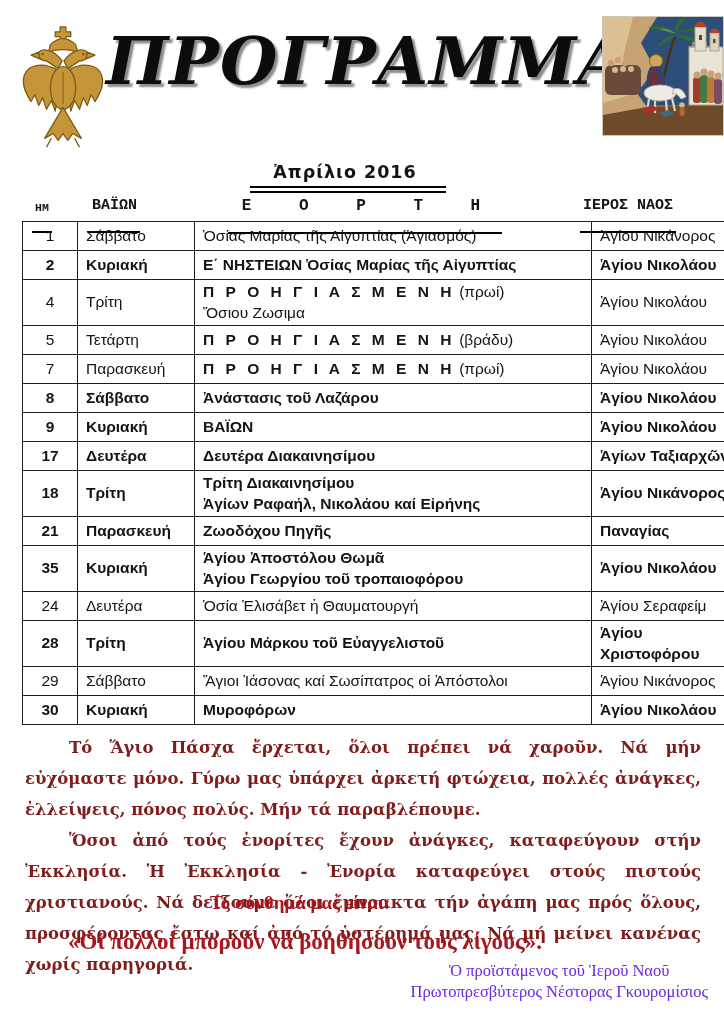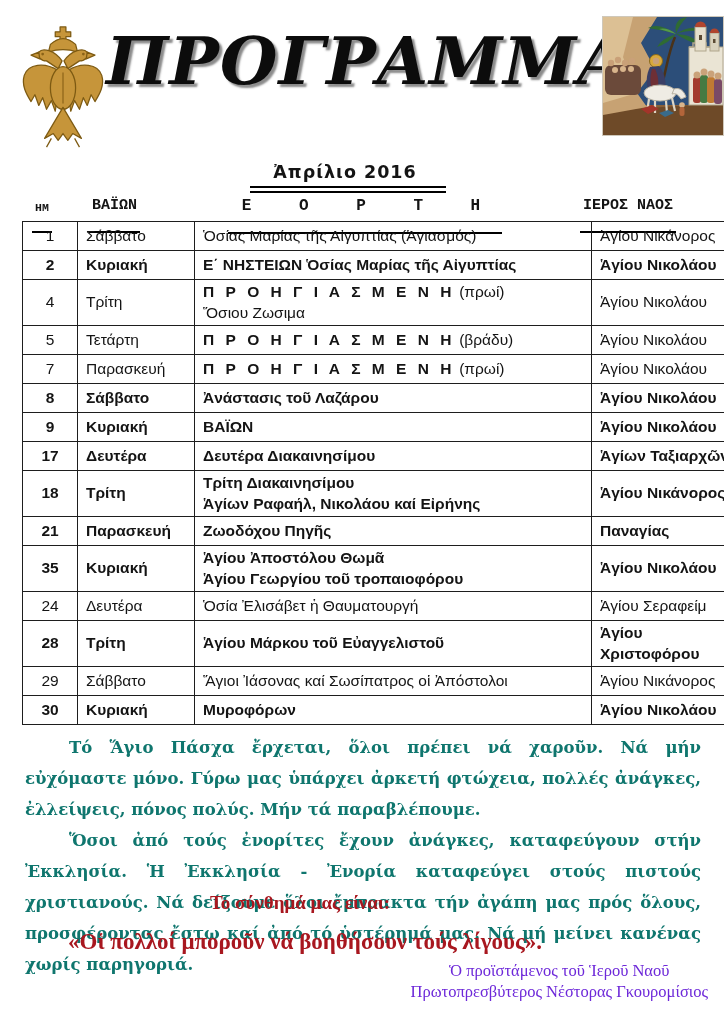--- a/index.html
+++ b/index.html
@@ -39,21 +39,21 @@
   td.cell-num{width:38px;text-align:center;padding:2px 2px;font-size:15px;}
   td.cell-day{width:100px;}
   td.cell-feast{width:380px;padding-left:11px;}
   td.cell-church{width:143px;}
   tr.bold td{font-weight:bold;}
   .spaced{font-weight:bold;letter-spacing:3.5px;}
 
   
   .body-text{position:absolute;top:732px;left:25px;width:676px;
       font-family:"DejaVu Serif",serif;font-weight:bold;font-size:16.5px;
-      line-height:31px;text-align:justify;color:#0f766e;}
+      line-height:31px;text-align:justify;color:#7f1d1d;}
   .body-text p{margin:0;text-indent:44px;}
 
   
   .slogan{position:absolute;top:892px;left:0;width:600px;text-align:center;
       font-family:"Liberation Serif",serif;font-weight:bold;}
   .slogan-intro{font-size:19px;margin-bottom:15px;}
   .slogan-quote{font-size:23px;margin-left:10px;}
 
   
   .signature{position:absolute;top:960px;right:16px;text-align:center;

